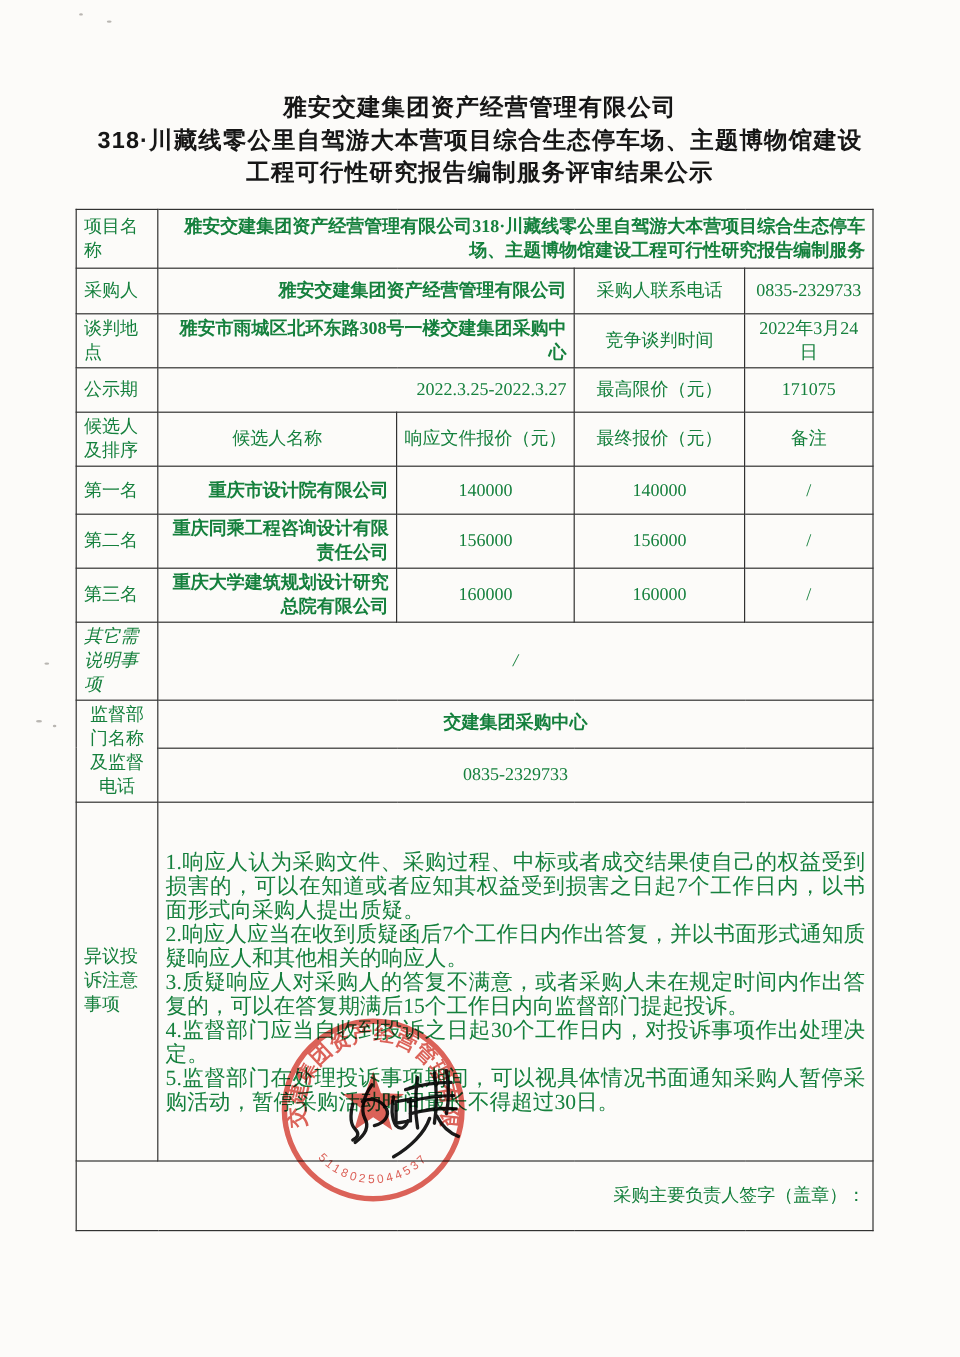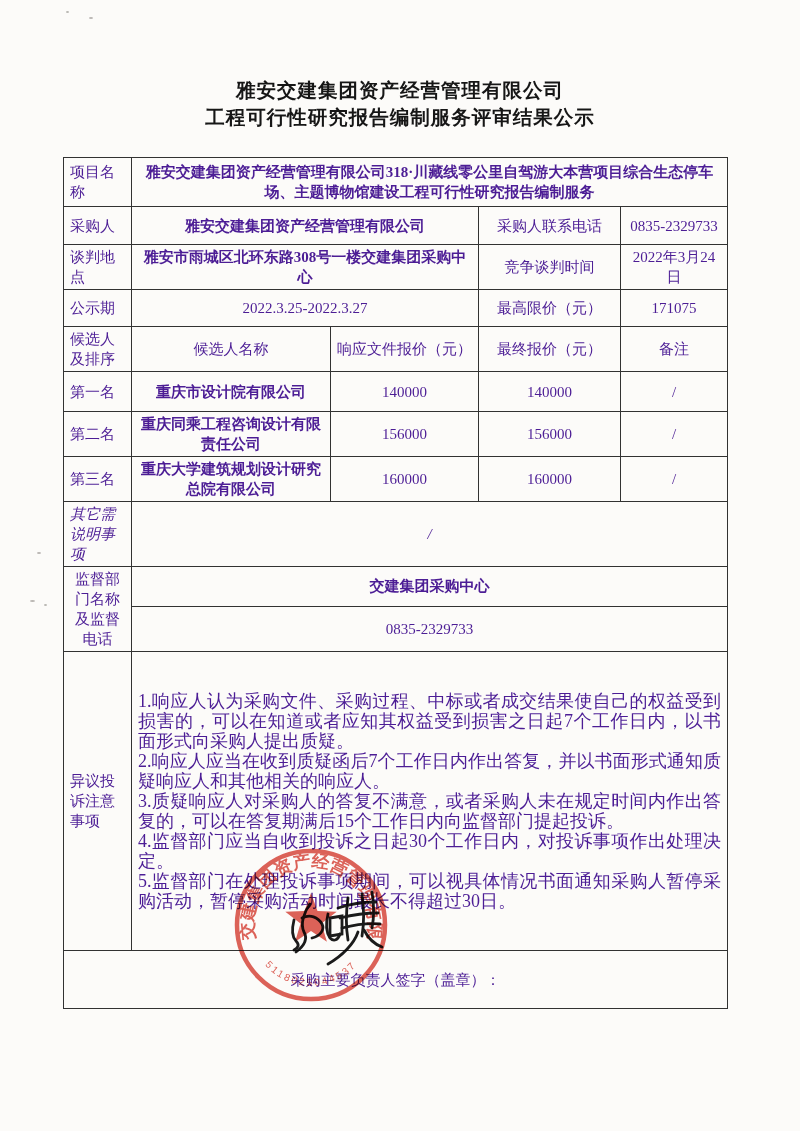--- a/index.html
+++ b/index.html
@@ -27,42 +27,42 @@
     text-align: center;
     font-family: "Liberation Sans", "DejaVu Sans", sans-serif;
     font-weight: 700;
     font-size: 19.5px;
     line-height: 27px;
     color: #161616;
     letter-spacing: 1px;
   }
 
   table.doc {
-    position: absolute; left: 63px; top: 157px;
+    position: absolute; left: 63px; top: 174px;
     width: 664px;
     border-collapse: collapse;
     table-layout: fixed;
     font-size: 15px;
-    color: #4c1d95;
+    color: #15803d;
   }
   table.doc col.c1 { width: 68px; }
   table.doc col.c2 { width: 199px; }
   table.doc col.c3 { width: 148px; }
   table.doc col.c4 { width: 142px; }
   table.doc col.c5 { width: 107px; }
   table.doc td {
     border: 1.6px solid #323232;
     vertical-align: middle;
     padding: 2px 6px;
     line-height: 20px;
     overflow: hidden;
   }
   td.lab { padding: 2px 3px 2px 5px; }
   td.ctr { text-align: center; }
-  td.lft { text-align: center; }
+  td.lft { text-align: right; }
   tr.r1  { height: 49px; }
   tr.r2  { height: 38px; }
   tr.r3  { height: 44px; }
   tr.r4  { height: 37px; }
   tr.r5  { height: 38px; }
   tr.r6  { height: 40px; }
   tr.r7  { height: 41px; }
   tr.r8  { height: 41px; }
   tr.r9  { height: 36px; font-style: italic; }
   tr.r10a { height: 38px; }
@@ -91,20 +91,21 @@
 <div class="page">
 
   <span class="speck s1"></span>
   <span class="speck s2"></span>
   <span class="speck s3"></span>
   <span class="speck s4"></span>
   <span class="speck s5"></span>
 
   <div class="titles">
     <div>雅安交建集团资产经营管理有限公司</div>
+    <div>318·川藏线零公里自驾游大本营项目综合生态停车场、主题博物馆建设</div>
     <div>工程可行性研究报告编制服务评审结果公示</div>
   </div>
 
   <table class="doc">
     <colgroup>
         <col class="c1">
         <col class="c2">
         <col class="c3">
         <col class="c4">
         <col class="c5">

